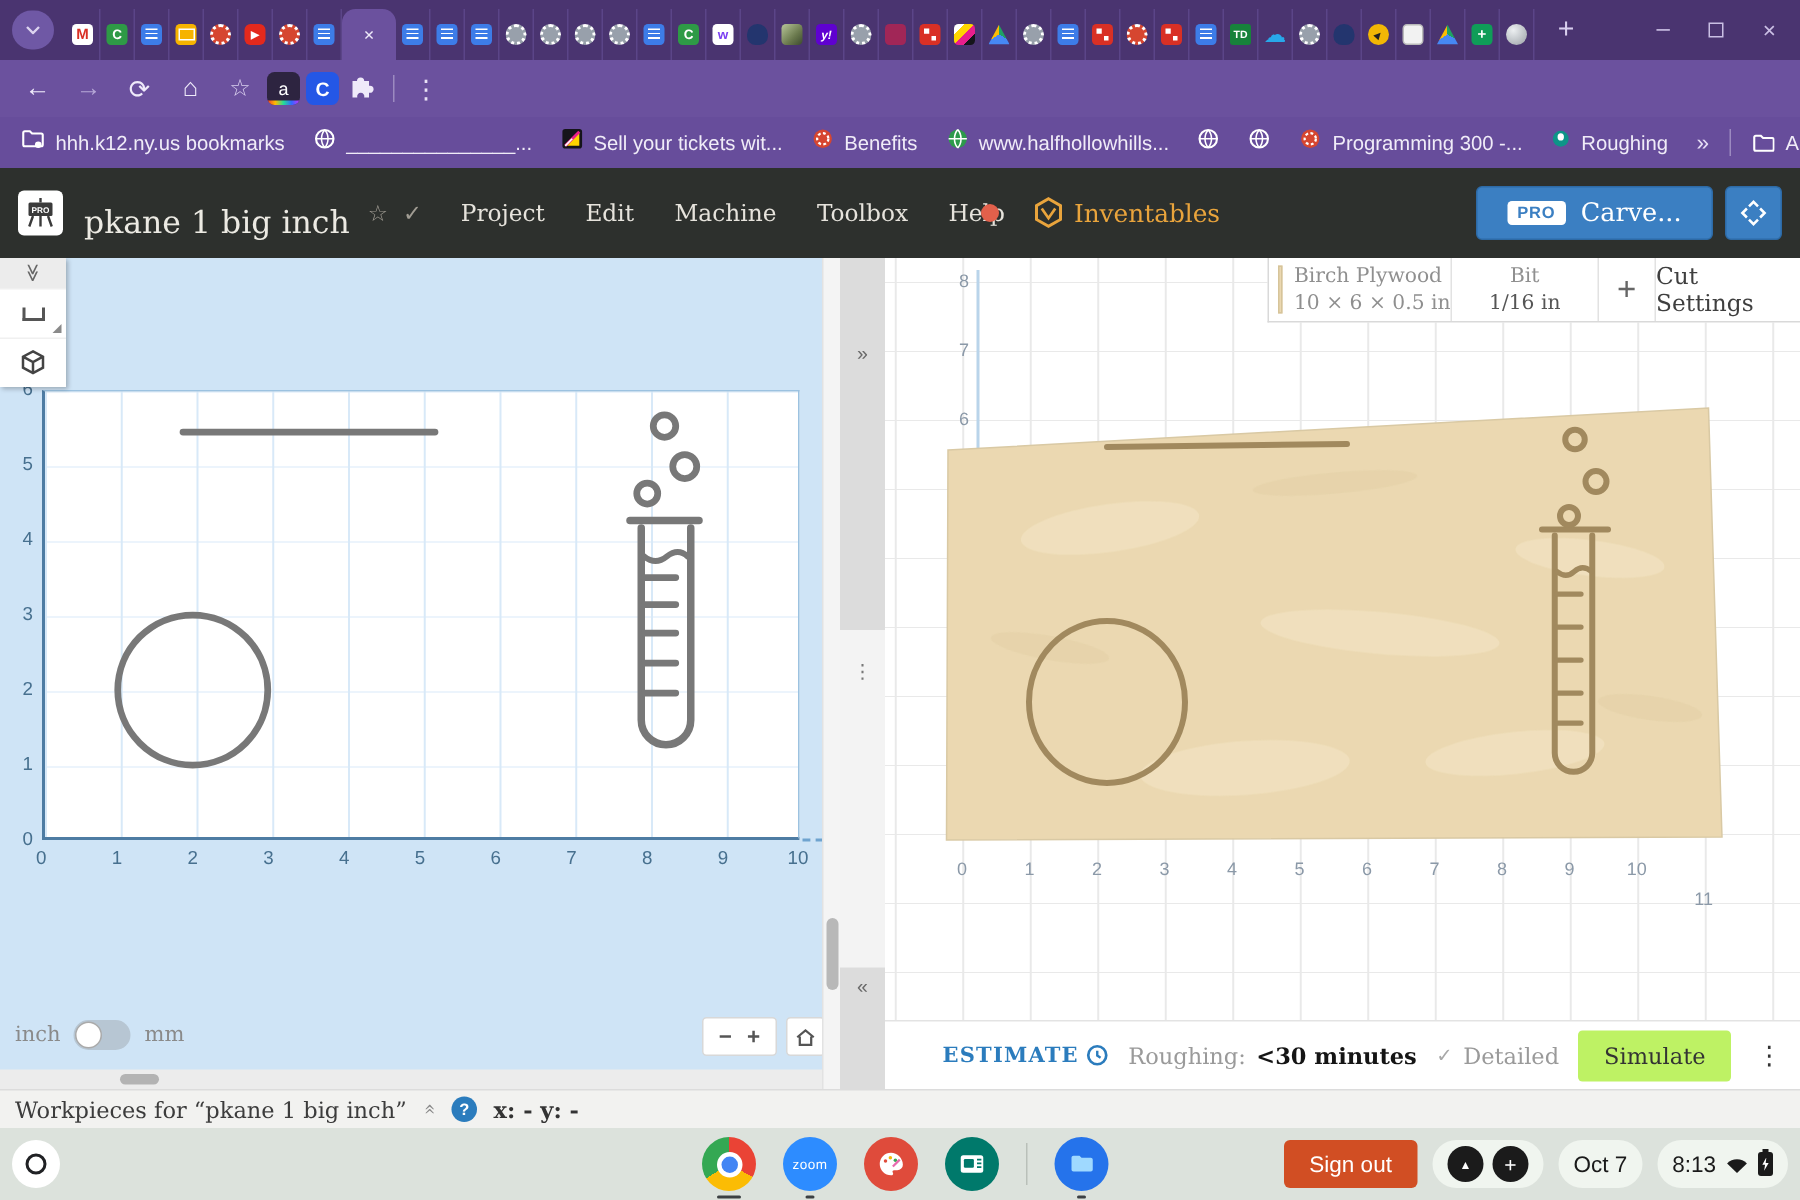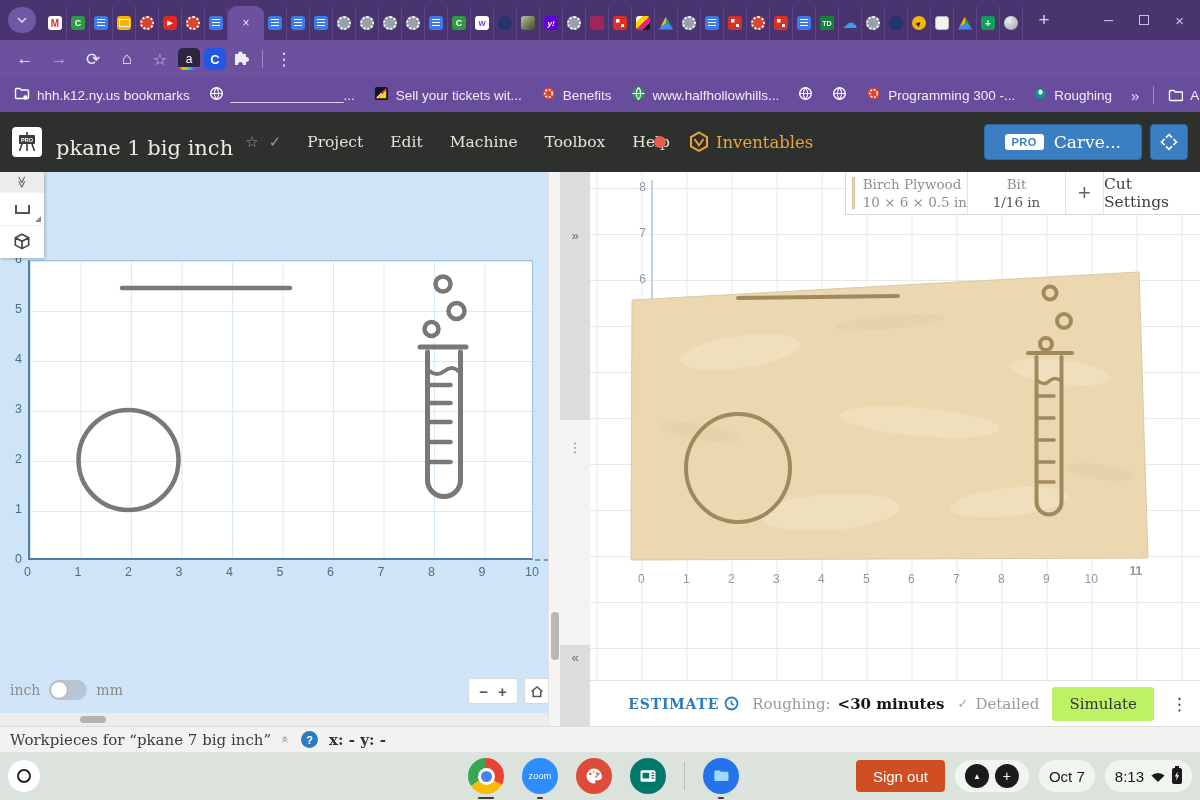--- a/index.html
+++ b/index.html
@@ -611,21 +611,21 @@
           <span class="tick rx" style="left: 93px; top: 400px;">1</span>
           <span class="tick rx" style="left: 138px; top: 400px;">2</span>
           <span class="tick rx" style="left: 183px; top: 400px;">3</span>
           <span class="tick rx" style="left: 228px; top: 400px;">4</span>
           <span class="tick rx" style="left: 273px; top: 400px;">5</span>
           <span class="tick rx" style="left: 318px; top: 400px;">6</span>
           <span class="tick rx" style="left: 363px; top: 400px;">7</span>
           <span class="tick rx" style="left: 408px; top: 400px;">8</span>
           <span class="tick rx" style="left: 453px; top: 400px;">9</span>
           <span class="tick rx" style="left: 494.5px; top: 400px;">10</span>
-          <span class="tick rx" style="left: 539.5px; top: 392px; font-weight: bold;">11</span>
+          <span class="tick rx" style="left: 539.5px; top: 420px;">11</span>
         </div>
 
       <div class="matbar">
         <div class="msec m1">
           <span class="swatch"></span>
           <span class="mcol">
             <span class="mname">Birch Plywood</span>
             <span class="mdims">10 × 6 × 0.5 in</span>
           </span>
         </div>
@@ -653,21 +653,21 @@
         <span class="roughval">&lt;30 minutes</span>
         <span class="detcheck">✓</span>
         <span class="detailed">Detailed</span>
         <span class="simbtn">Simulate</span>
         <span class="est3">⋮</span>
       </div>
     </div>
   </div>
 
   <div class="statusbar">
-    <span>Workpieces for “pkane 7 big inch”</span>
+    <span>Workpieces for “pkane 1 big inch”</span>
     <span class="chevup">«</span>
     <span class="qmark">?</span>
     <span class="coords">x: - y: -</span>
   </div>
 
   <div class="shelf">
     <div class="launcher">
         <span class="lring"></span>
       </div>
     <div class="apps" id="shelfapps">

